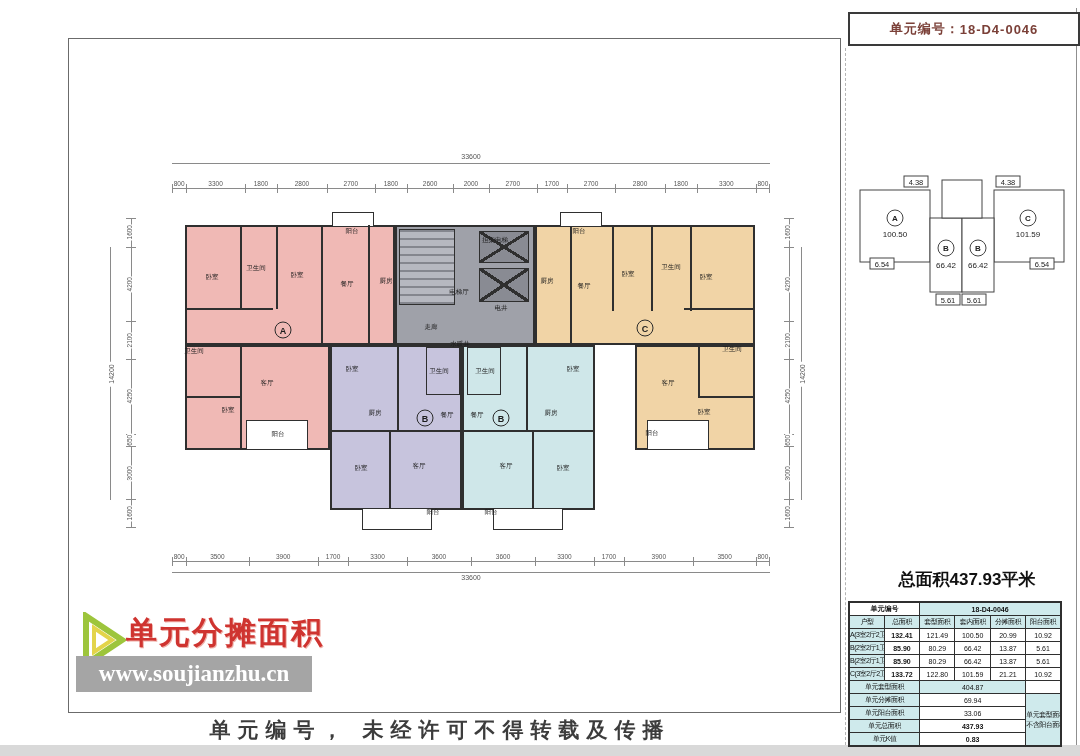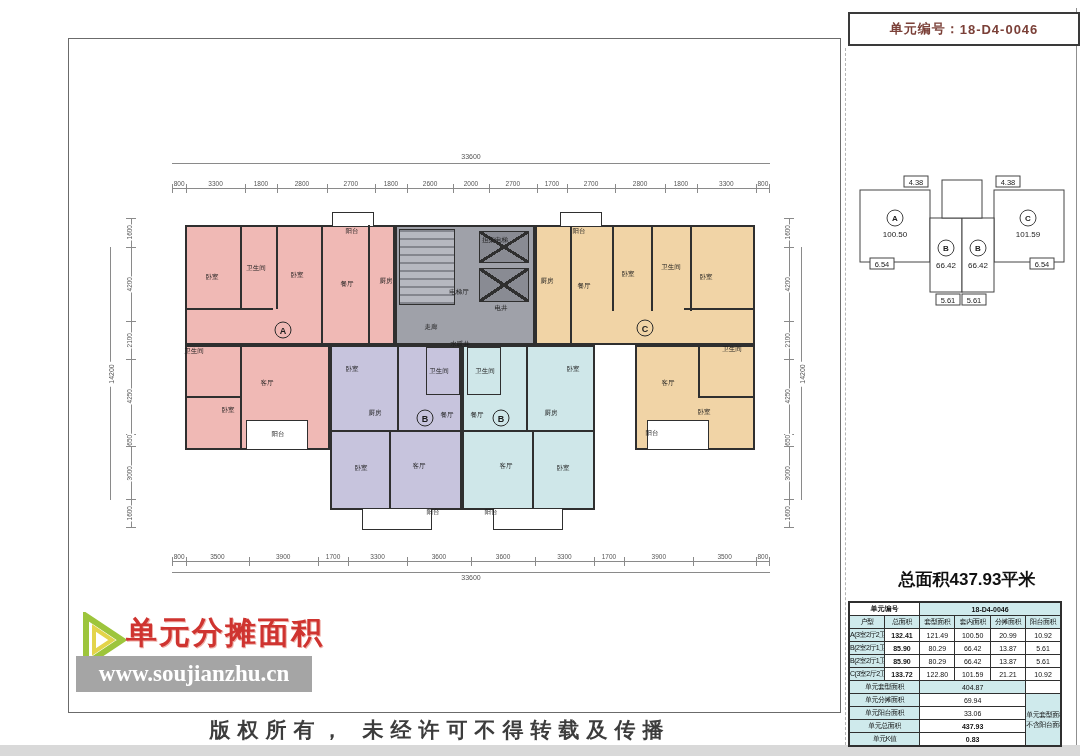--- a/index.html
+++ b/index.html
@@ -442,13 +442,13 @@
   <svg width="46" height="56" viewBox="0 0 46 56">
     <polygon points="6,4 42,28 6,52" fill="none" stroke="#9dc53c" stroke-width="6"></polygon>
     <polygon points="14,16 32,28 14,40" fill="none" stroke="#e3d44a" stroke-width="4"></polygon>
   </svg>
 </div>
 <div class="abs wm-brand">单元分摊面积</div>
 <div class="abs wm-bar">
   <span>www.soujianzhu.cn</span>
 </div>
 
-<div class="abs copyright">版权所有， 未经许可不得转载及传播</div>
+<div class="abs copyright">单元编号， 未经许可不得转载及传播</div>
 
 </body></html>

